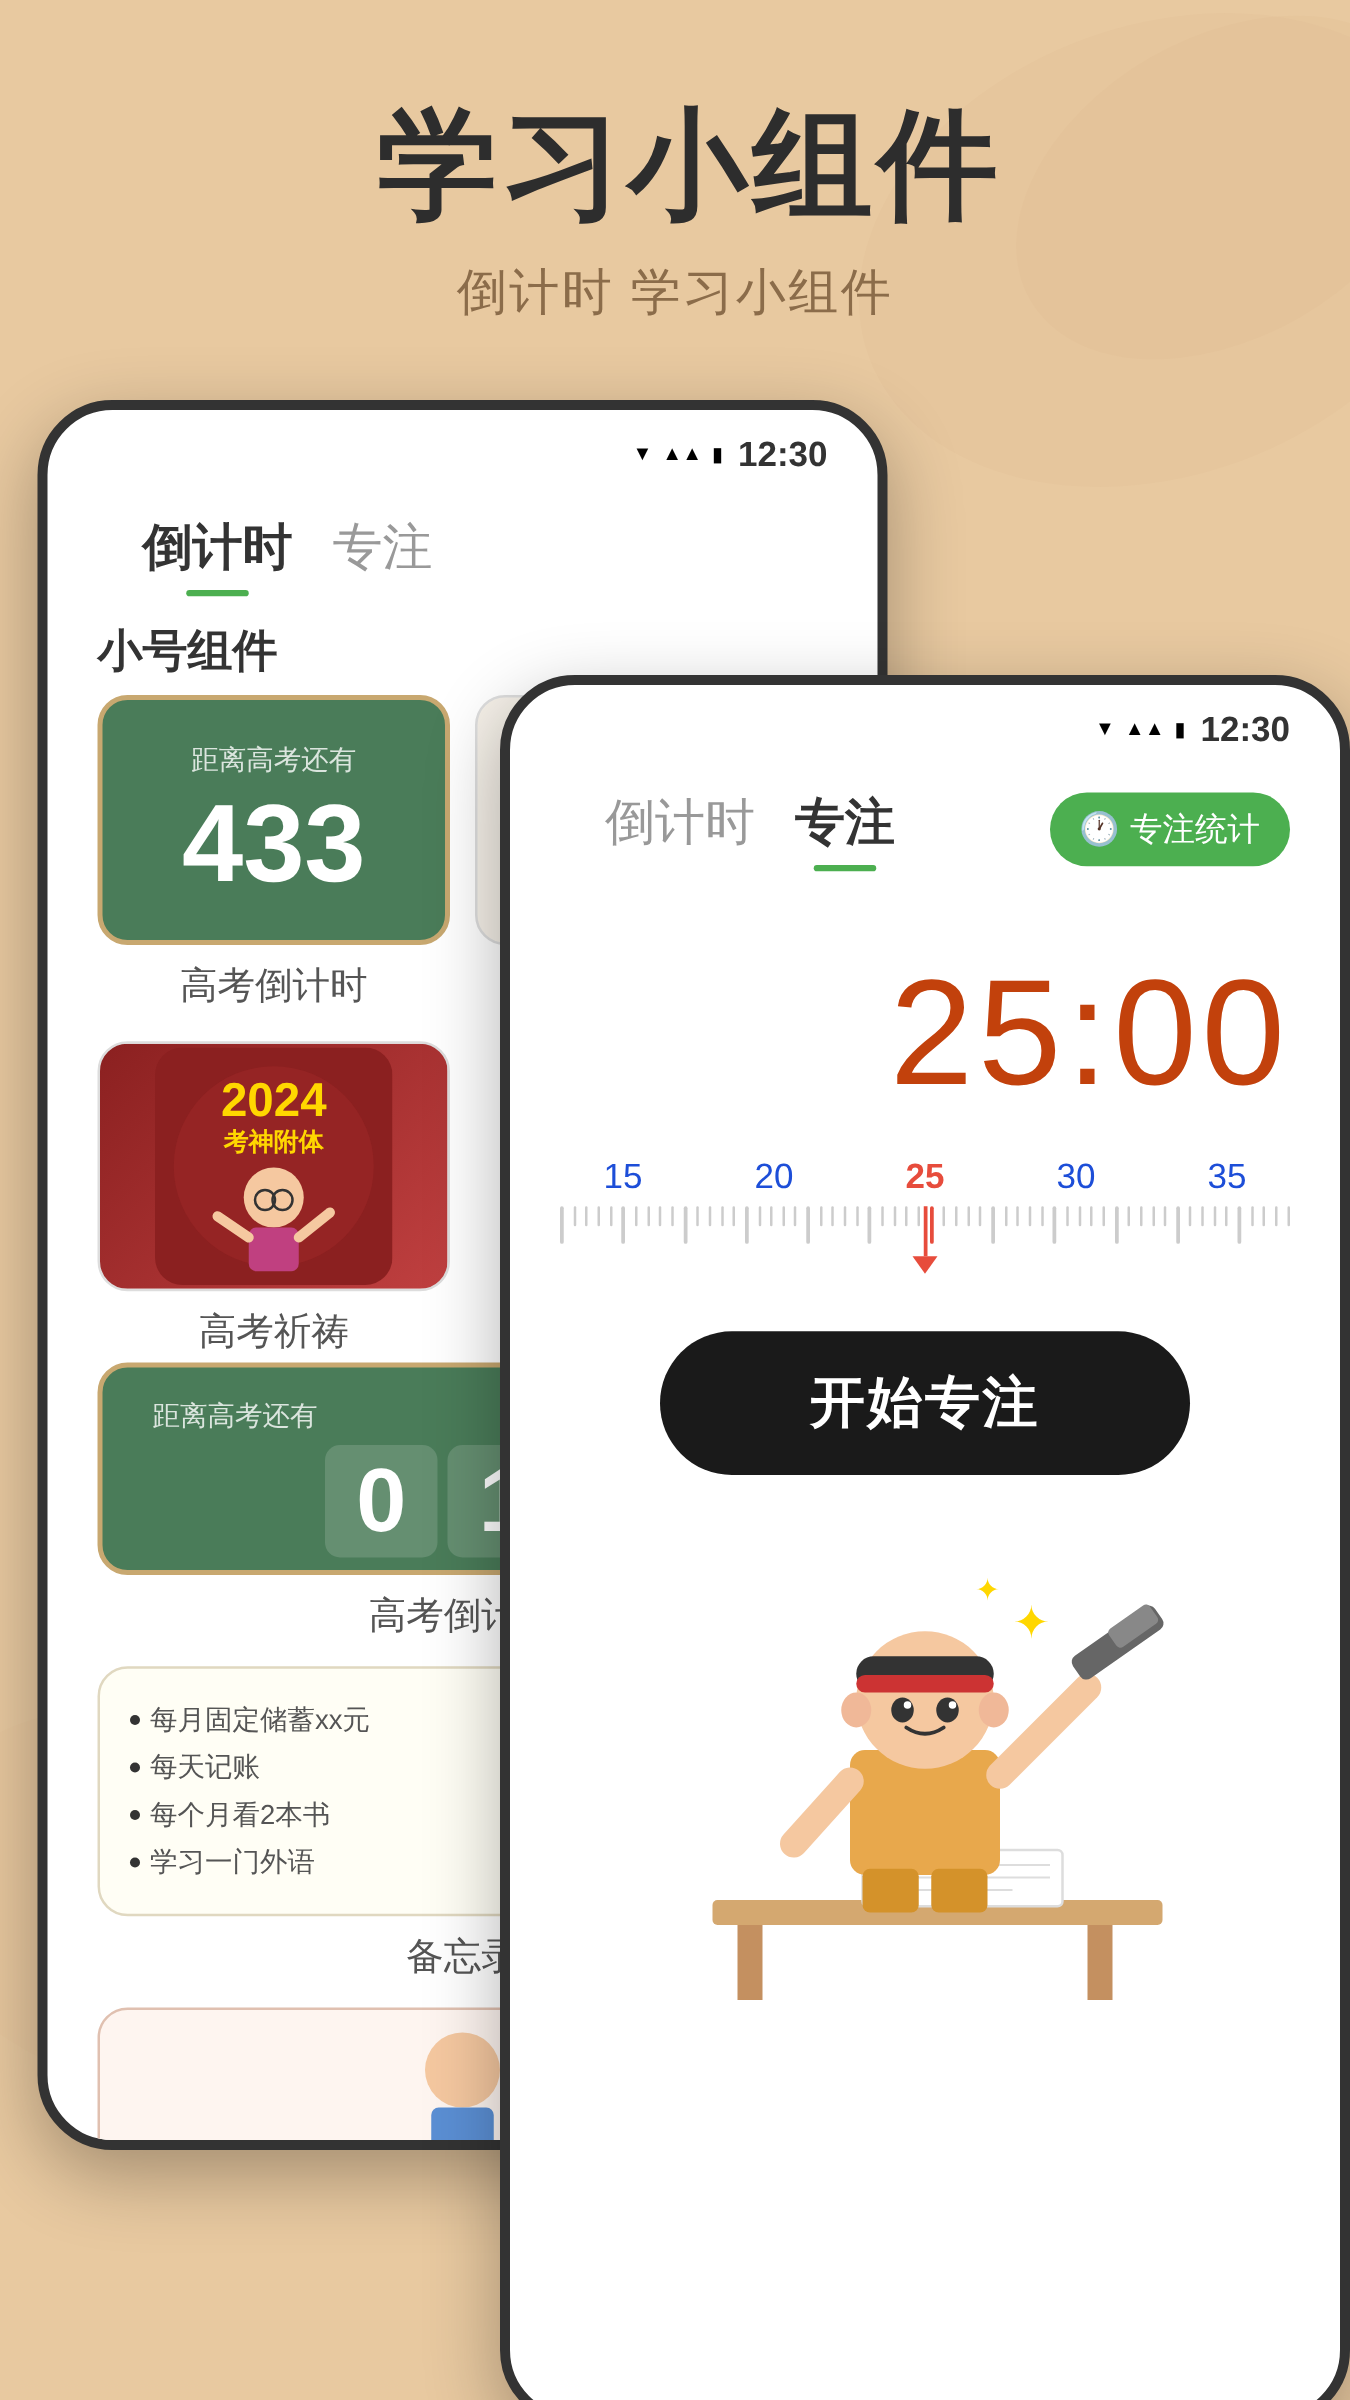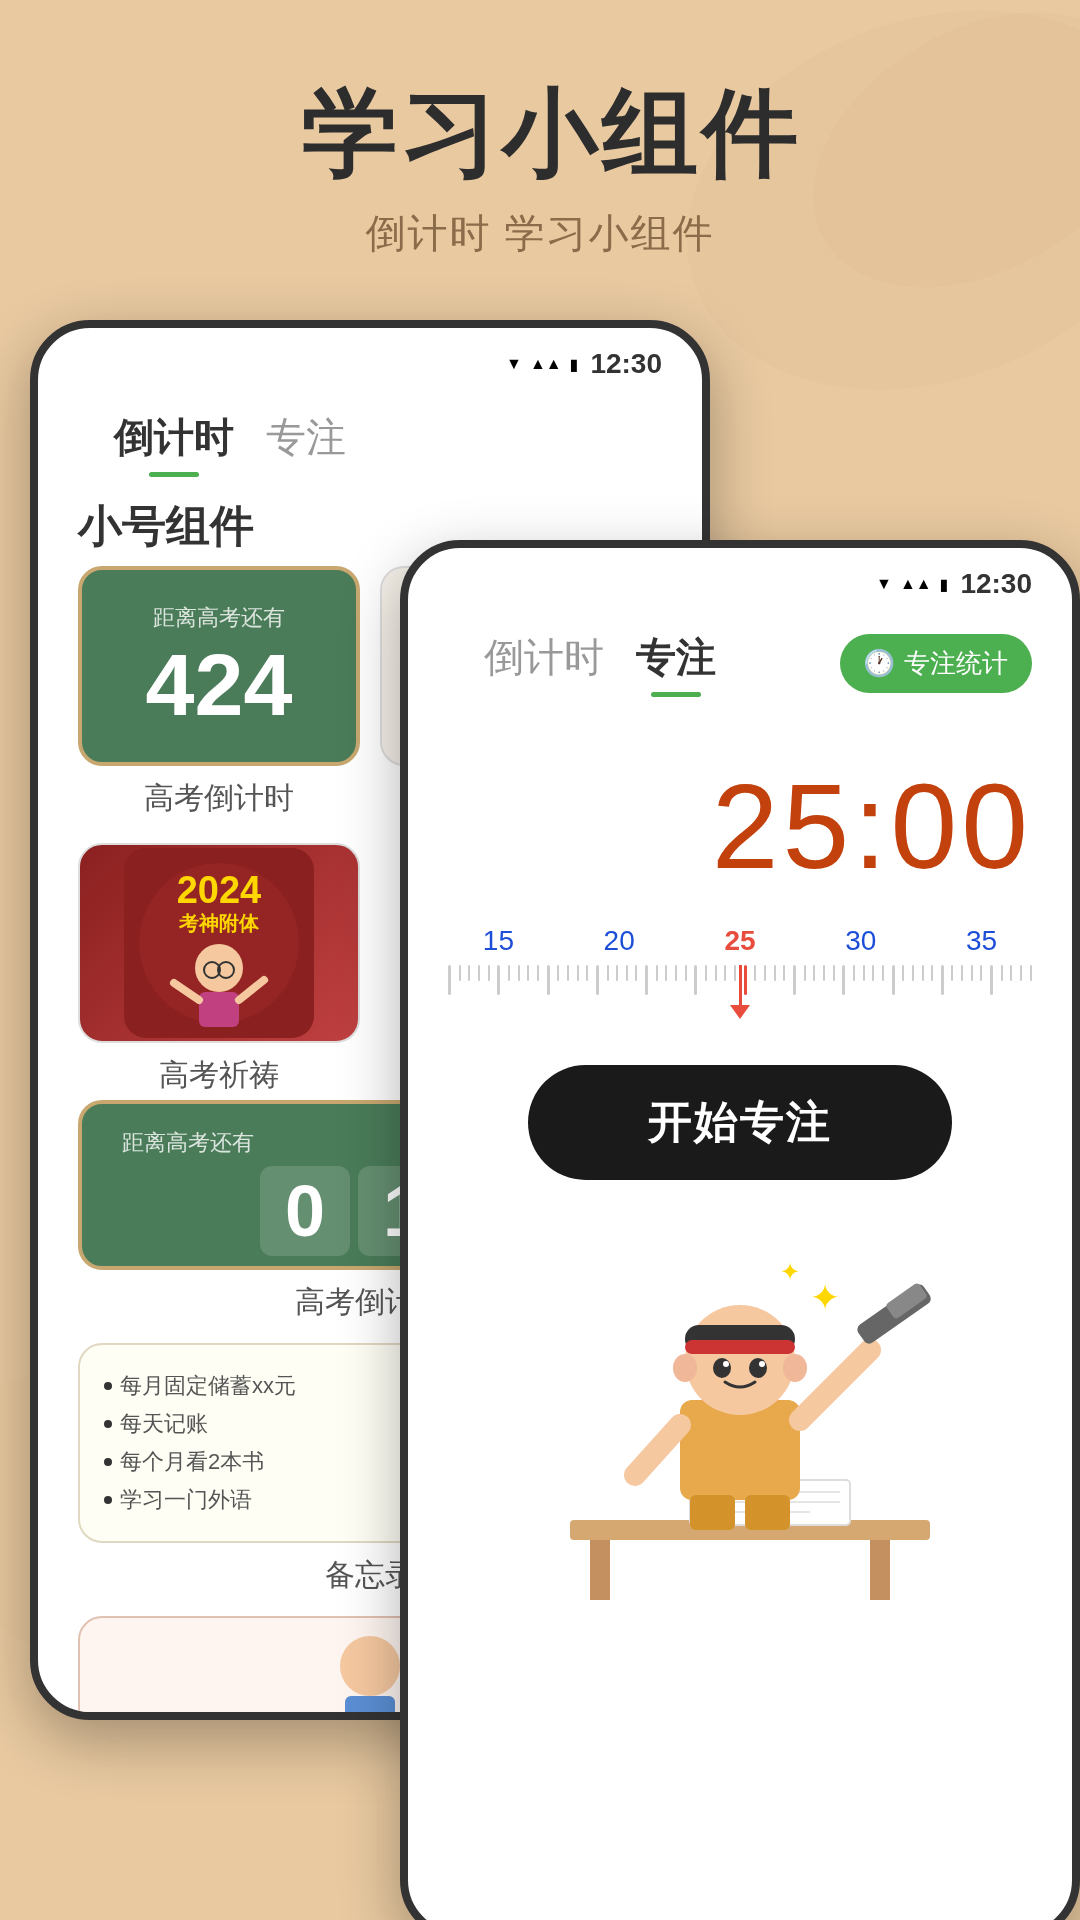--- a/index.html
+++ b/index.html
@@ -139,21 +139,21 @@
       padding: 12px 24px;
       font-size: 26px;
       display: flex;
       align-items: center;
       gap: 8px;
       cursor: pointer;
     }
 
     
     .section-label {
-      font-size: 44px;
+      font-size: 36px;
       color: #333;
       font-weight: 600;
       padding: 20px 40px 10px;
     }
 
     
     .widget-grid {
       display: grid;
       grid-template-columns: 1fr 1fr;
       gap: 20px;
@@ -426,21 +426,21 @@
       <div class="tab-item">专注</div>
     </div>
 
     <div class="section-label">小号组件</div>
 
     <div class="widget-grid">
 
       <div>
         <div class="widget-countdown-green">
           <div class="sub-text">距离高考还有</div>
-          <div class="big-number">424</div>
+          <div class="big-number">433</div>
         </div>
         <div class="widget-label">高考倒计时</div>
       </div>
 
       <div>
         <div class="widget-book">
 
           <div style="position:relative;width:100%;height:100%;display:flex;align-items:center;justify-content:center;">
             <svg width="180" height="160" viewBox="0 0 180 160">
 

